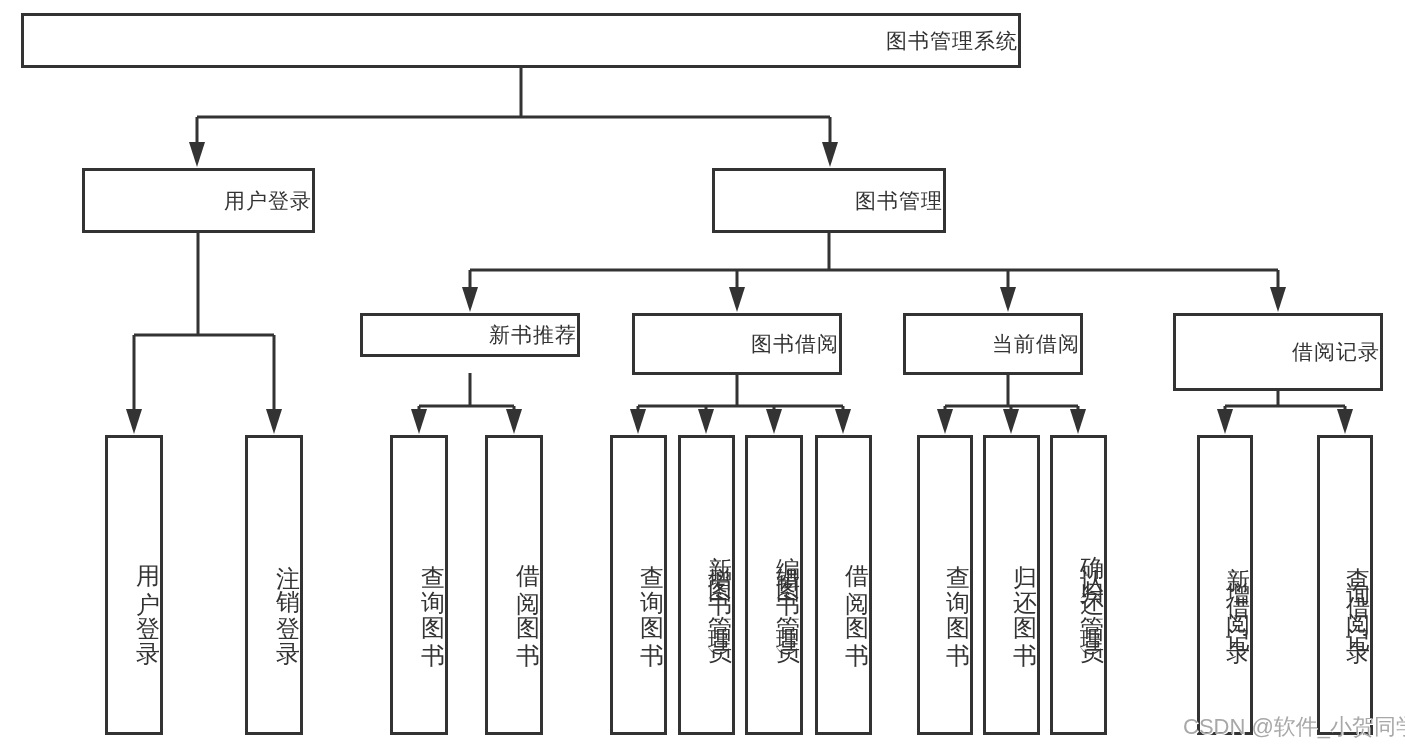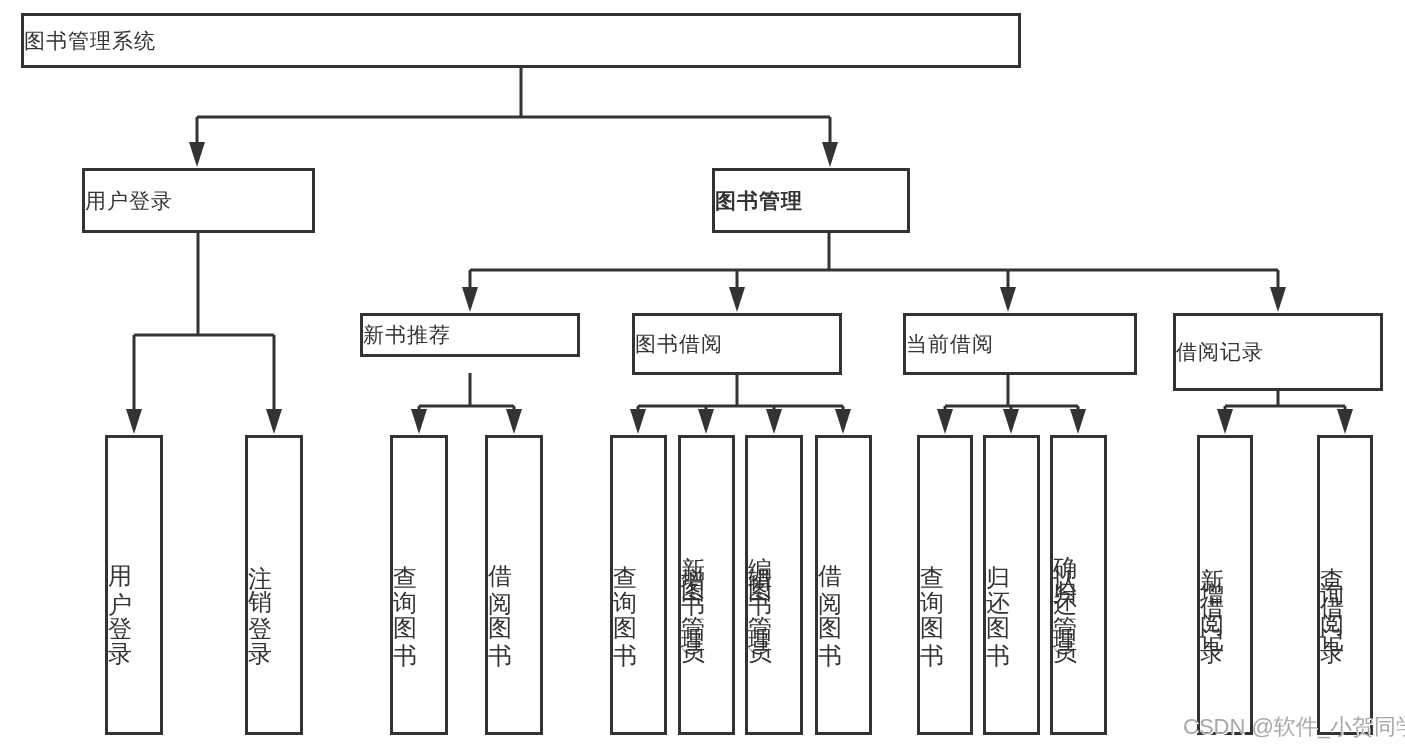--- a/index.html
+++ b/index.html
@@ -25,21 +25,21 @@
   .connectors polygon {
     fill: #333333;
     stroke: none;
   }
   .box {
     position: absolute;
     background: #ffffff;
     border: 3px solid #333333;
     display: flex;
     align-items: center;
-    justify-content: flex-start;
+    justify-content: flex-end;
     text-align: center;
   }
   .hbox { font-size: 21px; letter-spacing: 1px; }
   .vbox span {
     writing-mode: vertical-rl;
     text-orientation: mixed;
     font-size: 24px;
     line-height: 1;
   }
   .vt-sm span { letter-spacing: 26px; margin-bottom: -26px; }
@@ -104,31 +104,31 @@
     </g>
   </svg>
 
   <div class="box hbox" style="left:21px; top:13px; width:1000px; height:55px;">
     <span>图书管理系统</span>
   </div>
 
   <div class="box hbox" style="left:82px; top:168px; width:233px; height:65px;">
     <span>用户登录</span>
   </div>
-  <div class="box hbox" style="left:712px; top:168px; width:198px; height:65px;font-weight:bold;">
+  <div class="box hbox" style="left:712px; top:168px; width:234px; height:65px;">
     <span>图书管理</span>
   </div>
 
   <div class="box hbox" style="left:360px; top:313px; width:220px; height:44px;">
     <span>新书推荐</span>
   </div>
   <div class="box hbox" style="left:632px; top:313px; width:210px; height:62px;">
     <span>图书借阅</span>
   </div>
-  <div class="box hbox" style="left:903px; top:313px; width:234px; height:62px;">
+  <div class="box hbox" style="left:903px; top:313px; width:180px; height:62px;">
     <span>当前借阅</span>
   </div>
   <div class="box hbox" style="left:1173px; top:313px; width:210px; height:78px;">
     <span>借阅记录</span>
   </div>
 
   <div class="box vbox vt-sm" style="left:105px; top:435px; width:58px; height:300px;">
     <span>用户登录</span>
   </div>
   <div class="box vbox vt-sm" style="left:245px; top:435px; width:58px; height:300px;">

